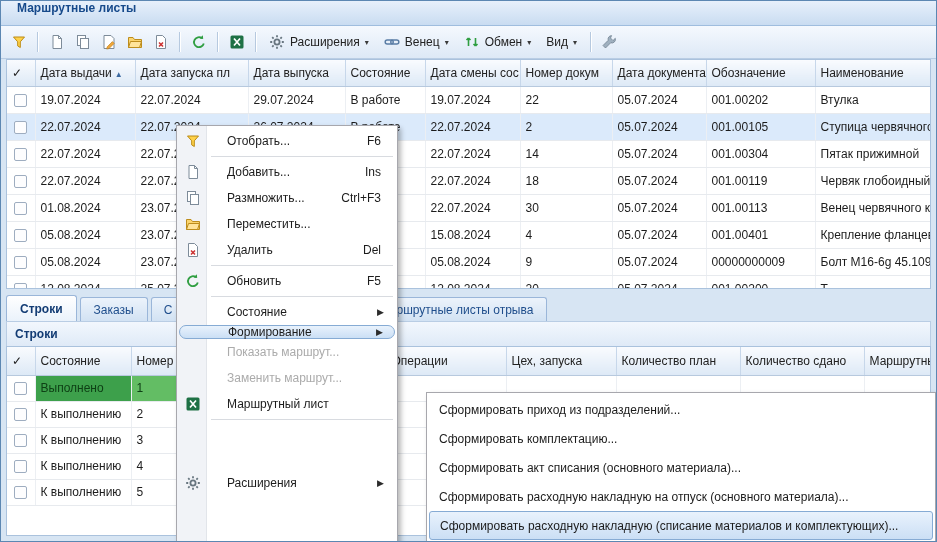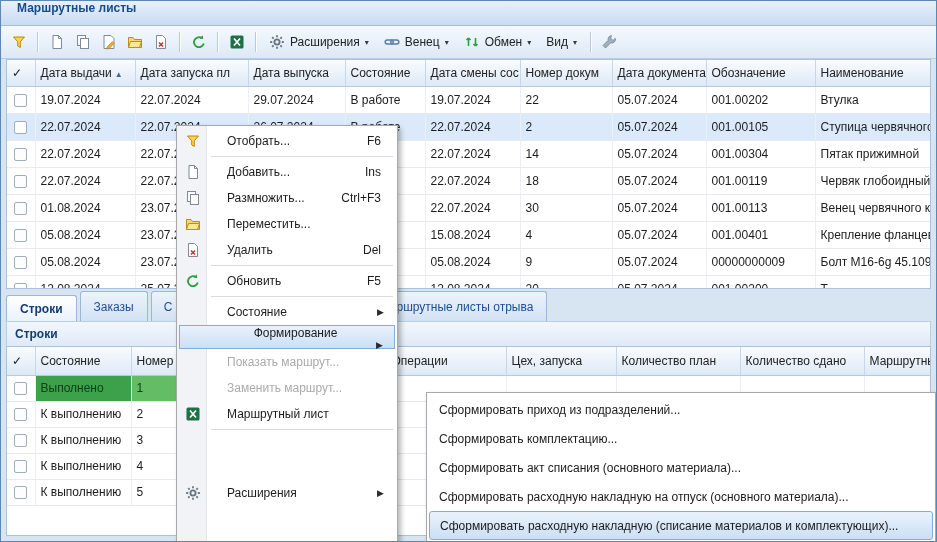--- a/index.html
+++ b/index.html
@@ -44,21 +44,21 @@
   .cb { display:inline-block; width:13px; height:13px; border:1px solid #9eadc0;
         background:#fdfdfe; border-radius:2px; vertical-align:middle; }
   .sort-arrow { font-size:8px; color:#3c69a0; margin-left:3px; }
   tr.sel-row td { background:#dbeafb; }
   td.focus-cell { background:#bfd9f4; }
   td.done-state { background:#3da04b; color:#0e4015; }
   td.done-num { background:#63bd64; color:#0e4015; }
 
   
   .tabstrip { margin:6px 5px 0; height:26px; display:flex; align-items:flex-end; gap:3px; }
-  .tab { height:30px; padding:0 13px; display:flex; align-items:center; justify-content:center;
+  .tab { height:24px; padding:0 13px; display:flex; align-items:center; justify-content:center;
          background:linear-gradient(#ecf3fb,#d2e2f3); border:1px solid #9ab6d9;
          border-bottom:none; border-radius:3px 3px 0 0; color:#1f4e8c; white-space:nowrap; }
   .tab.active { height:26px; background:linear-gradient(#ffffff,#eaf2fb); font-weight:bold;
                 color:#133c74; }
   .tab.wide { width:212px; justify-content:flex-start; padding-left:12px; }
 
   .caption { margin:0 5px; height:25px; background:linear-gradient(#f2f7fd,#dfeaf7);
              border:1px solid #b9cde4; border-bottom:none; display:flex; align-items:center;
              padding-left:8px; font-weight:bold; color:#133c74; }
 
@@ -68,21 +68,21 @@
   #ctx-menu { left:175px; top:124px; width:222px; height:450px;
               background:linear-gradient(to right,#f1f3f7 0,#f1f3f7 29px,#e2e5ea 29px,#e2e5ea 30px,#fff 30px); }
   .mi { display:flex; align-items:center; height:26px; padding-right:4px; color:#1c1c1c; }
   .mi-ico { width:27px; min-width:27px; display:flex; align-items:center; justify-content:center; }
   .mi-label { margin-left:21px; white-space:nowrap; }
   .mi-short { margin-left:auto; padding-right:10px; }
   .mi-arrow { margin-left:auto; padding-right:7px; font-size:9px; color:#2b2b2b; }
   .mi.default { font-weight:bold; }
   .mi.disabled { color:#ababab; }
   .mi.hl { background:linear-gradient(#e9f2fc,#cbdff5); border:1px solid #86abd4;
-           border-radius:0; height:24px;flex-direction:column; }
+           border-radius:11px; height:14px; }
   .msep { height:1px; background:#d8dbe0; margin:2px 2px 2px 32px; }
   .ctx-gap { height:48px; }
 
   #sub-menu { left:425px; top:391px; width:510px; height:153px; }
   .smi { display:flex; align-items:center; height:29px; padding:0 10px; white-space:nowrap;
          color:#1c1c1c; }
   .smi.hl { background:linear-gradient(#e9f2fc,#cbdff5); border:1px solid #86abd4;
             border-radius:3px; height:29px; }
 </style>
 </head>

